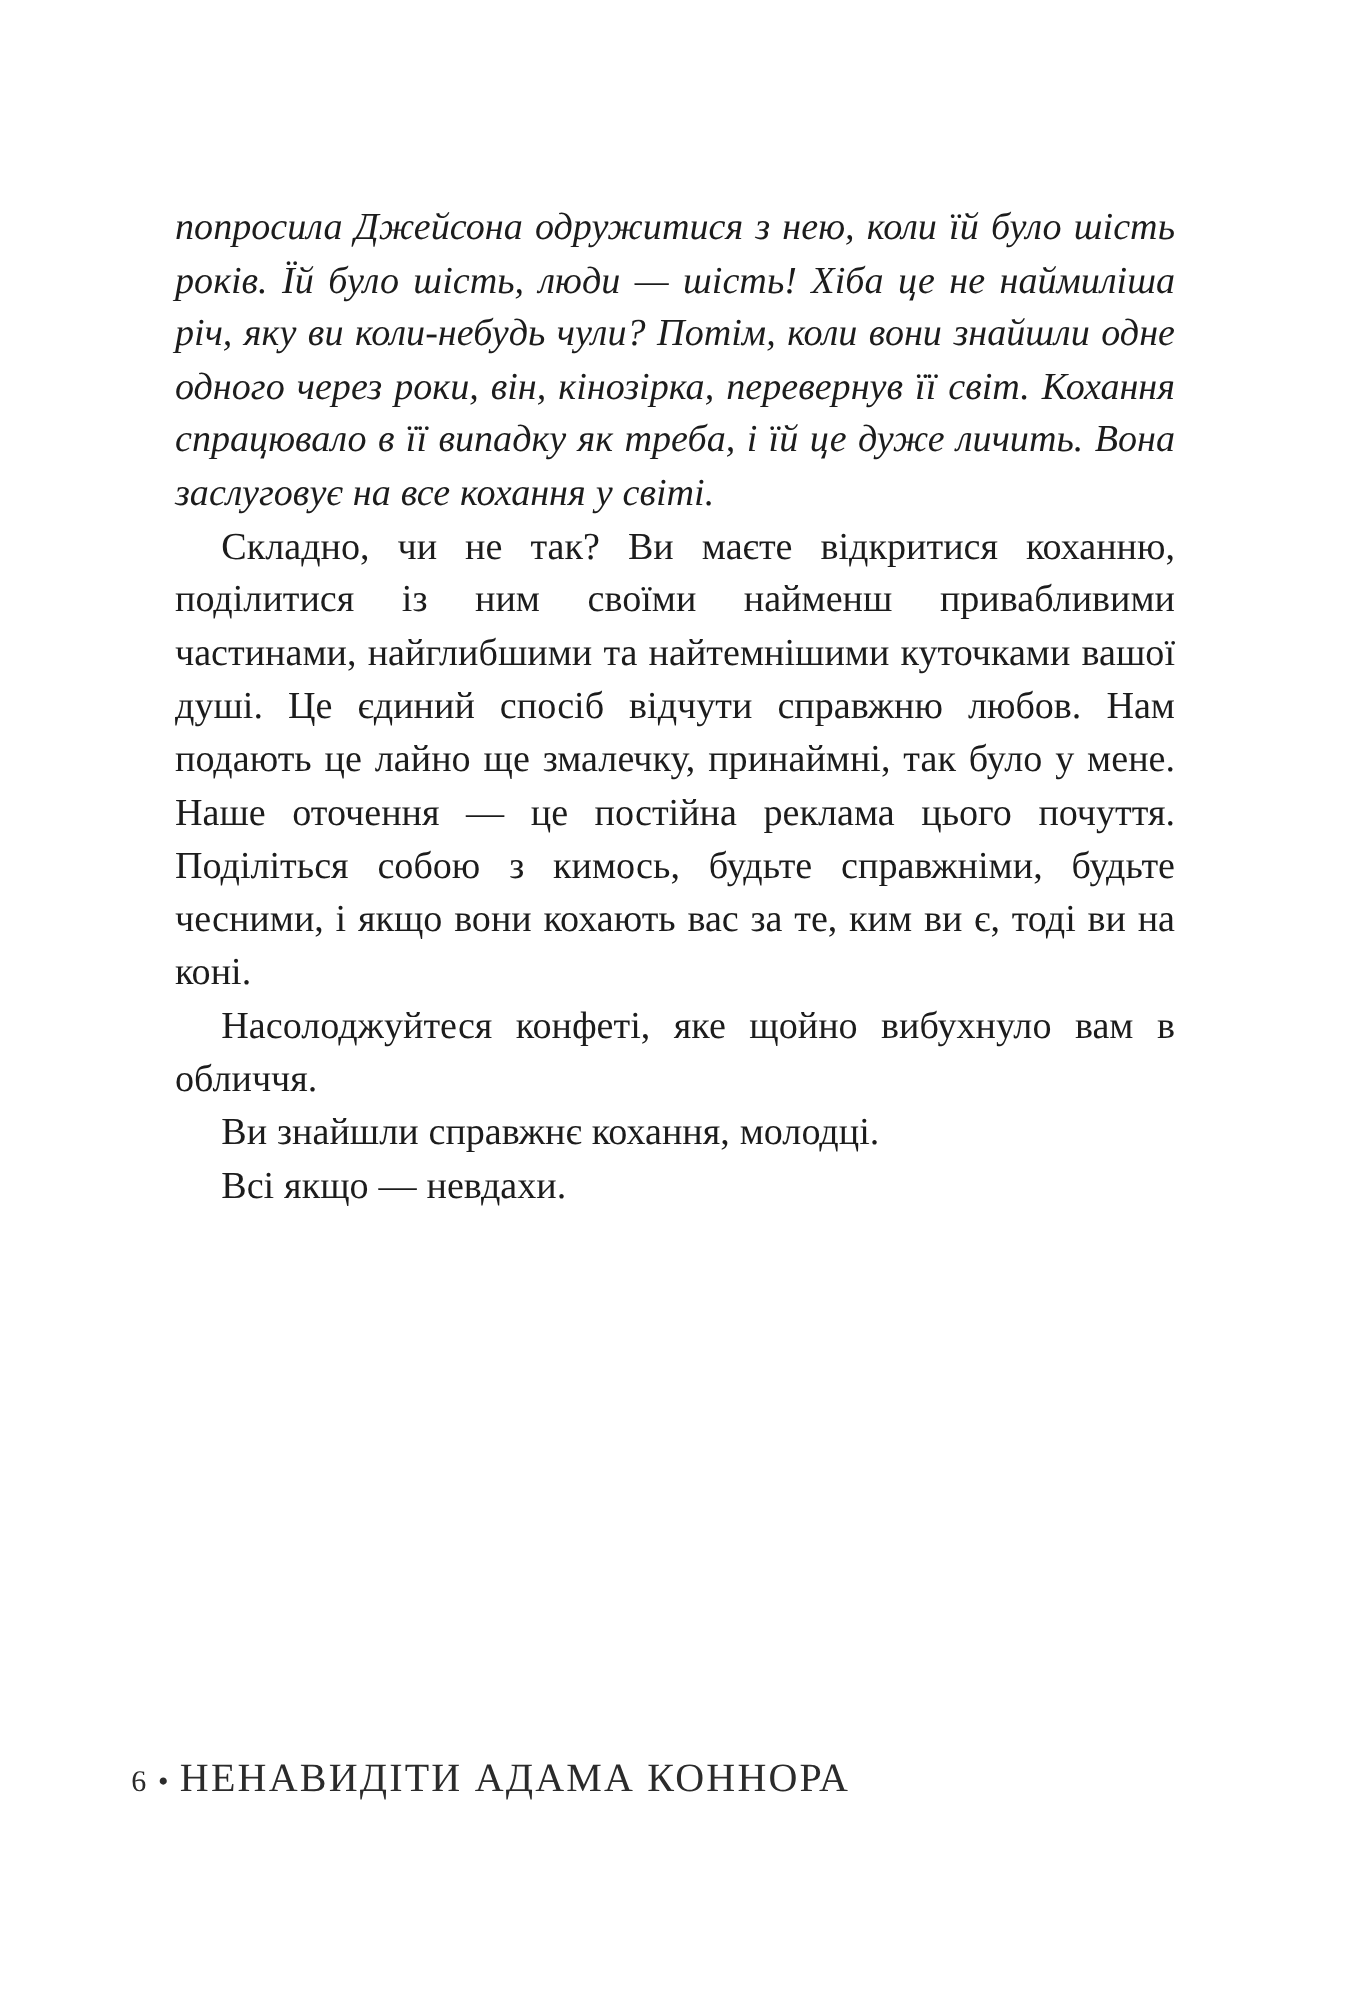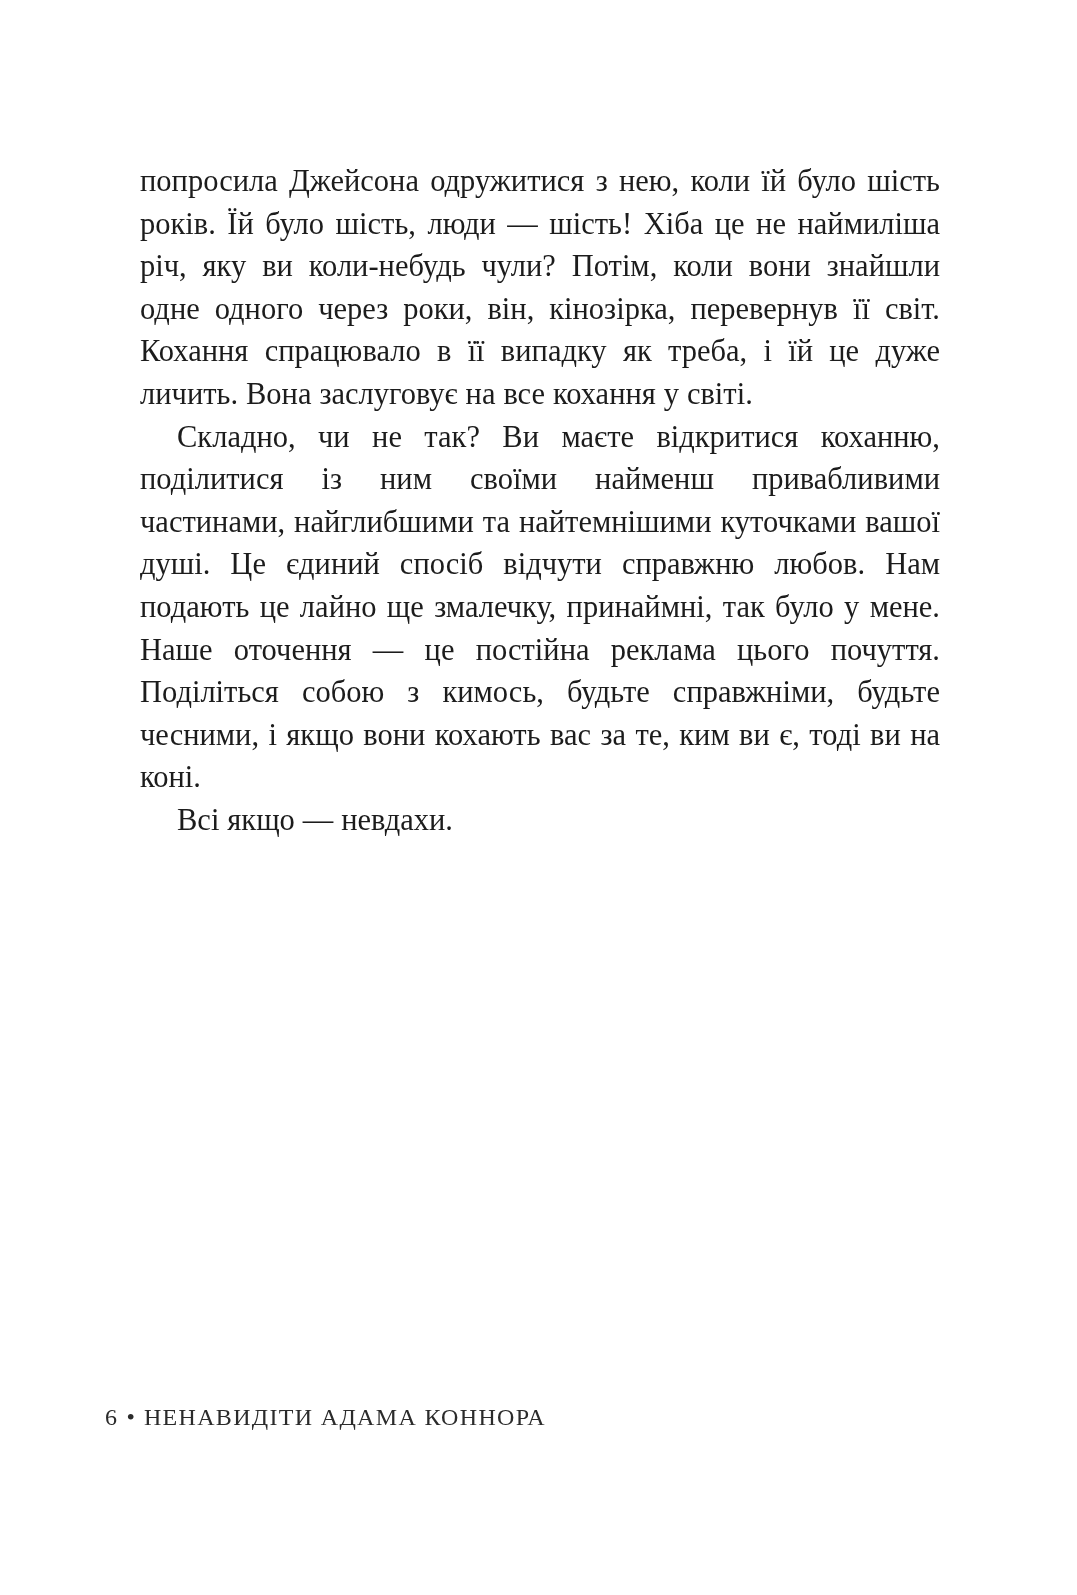--- a/index.html
+++ b/index.html
@@ -34,20 +34,21 @@
     text-align: justify;
     text-align-last: left;
     text-indent: 37px;
     hyphens: manual;
     -webkit-hyphens: manual;
     word-spacing: 0.01em;
   }
 
   .para.no-indent {
     text-indent: 0;
+    font-style: italic;
   }
 
   .footer {
     position: absolute;
     left: 105px;
     top: 1404px;
     display: flex;
     align-items: baseline;
     gap: 0;
     font-family: "Liberation Serif", "DejaVu Serif", serif;
@@ -58,32 +59,34 @@
     font-size: 24px;
     letter-spacing: 0.02em;
   }
 
   .footer-separator {
     font-size: 24px;
     padding: 0 9px;
   }
 
   .footer-running-head {
-    font-size: 24px;
+    font-size: 32px;
     letter-spacing: 0.055em;
   }
 </style>
 </head>
 <body>
 
 <div class="page">
 
   <div class="text-column">
     <p class="para no-indent">попросила Джейсона одружитися з нею, коли їй було шість років. Їй було шість, люди — шість! Хіба це не наймиліша річ, яку ви коли-небудь чули? Потім, коли вони знайшли одне одного через роки, він, кінозірка, перевернув її світ. Кохання спрацювало в її випадку як треба, і їй це дуже личить. Вона заслуговує на все кохання у світі.</p>
     <p class="para">Складно, чи не так? Ви маєте відкритися коханню, поділитися із ним своїми найменш привабливими частинами, найглибшими та найтемнішими куточками вашої душі. Це єдиний спосіб відчути справжню любов. Нам подають це лайно ще змалечку, принаймні, так було у мене. Наше оточення — це постійна реклама цього почуття. Поділіться собою з кимось, будьте справжніми, будьте чесними, і якщо вони кохають вас за те, ким ви є, тоді ви на коні.</p>
+    <p class="para">Насолоджуйтеся конфеті, яке щойно вибухнуло вам в обличчя.</p>
+    <p class="para">Ви знайшли справжнє кохання, молодці.</p>
     <p class="para">Всі якщо — невдахи.</p>
   </div>
 
   <div class="footer">
     <span class="footer-page-number">6</span>
     <span class="footer-separator">•</span>
     <span class="footer-running-head">НЕНАВИДІТИ АДАМА КОННОРА</span>
   </div>
 
 </div>

